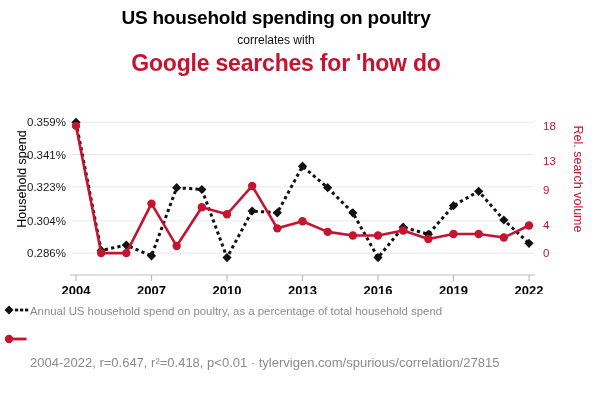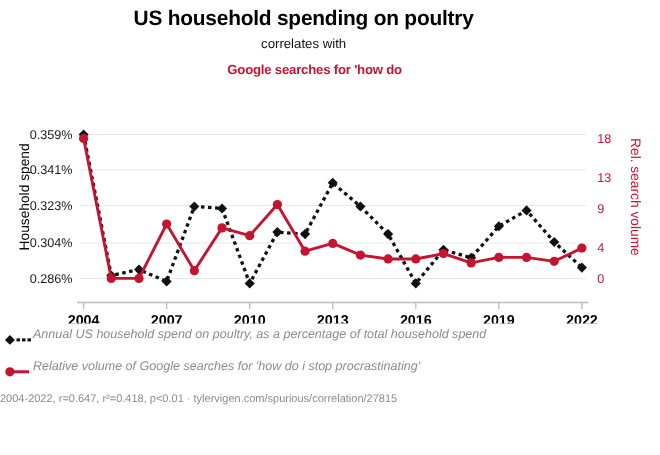--- a/index.html
+++ b/index.html
@@ -14,21 +14,21 @@
   
   .title-block{padding-top:6px;text-align:center;}
   .title-main{
     font-size:19px;font-weight:bold;color:#000000;
     letter-spacing:-0.2px;line-height:24px;
   }
   .title-corr{
     font-size:12px;color:#111111;line-height:18px;margin-top:1px;text-align:center;
   }
   .title-sub{
-    font-size:12px;font-weight:bold;color:#C4142F;
+    font-size:23px;font-weight:bold;color:#C4142F;
     line-height:23px;margin-top:3px;letter-spacing:-0.2px;margin-left:20px;
   }
   .title-sub span{display:block;}
 
   
   .chart-area{position:absolute;left:0;top:104px;width:600px;height:190px;}
   .axis-label-left{
     position:absolute;left:-58px;top:68px;width:160px;
     transform:rotate(-90deg);
     font-size:12.5px;color:#000;text-align:center;
@@ -38,29 +38,29 @@
     transform:rotate(90deg);
     font-size:12.5px;color:#C4142F;text-align:center;
   }
   svg.plot{position:absolute;left:0;top:0;}
   .ytick-l{font-size:11.5px;fill:#1a1a1a;text-anchor:end;}
   .ytick-r{font-size:11.5px;fill:#C4142F;text-anchor:start;}
   .xtick{font-size:13px;font-weight:bold;fill:#000;text-anchor:middle;}
 
   
   .footer{position:absolute;left:0;top:297px;width:600px;}
-  .legend-row{display:flex;align-items:flex-start;margin-bottom:7px;padding-left:4px;font-style:italic;}
+  .legend-row{display:flex;align-items:flex-end;margin-bottom:7px;padding-left:4px;}
   .legend-mark{width:26px;flex:0 0 26px;padding-top:4px;}
   .legend-text{
     font-size:11.4px;color:#8b8b8b;line-height:15.5px;
   }
   .legend-text .l2{display:block;}
   .note{
-    font-size:10px;color:#8b8b8b;line-height:15.5px;
-    margin-top:4px;
+    font-size:13px;color:#8b8b8b;line-height:15.5px;
+    padding-left:30px;margin-top:4px;
   }
 </style>
 </head>
 <body>
 
 <div class="wrap">
 
   <div class="title-block">
     <div class="title-main">US household spending on poultry</div>
     <div class="title-corr">correlates with</div>
@@ -163,20 +163,19 @@
     </div>
 
     <div class="legend-row">
       <div class="legend-mark">
         <svg width="26" height="10" viewBox="0 0 26 10">
           <circle cx="5" cy="5" r="4.2" fill="#C4142F"></circle>
           <rect x="8.5" y="3.6" width="14" height="2.8" fill="#C4142F"></rect>
         </svg>
       </div>
       <div class="legend-text">
-        <span>Relative volume of Google searches for 'how do i stop procrastinating'</span>
       </div>
     </div>
 
     <div class="note">2004-2022, r=0.647, r²=0.418, p&lt;0.01 · tylervigen.com/spurious/correlation/27815</div>
   </div>
 
 </div>
 
 </body></html>

